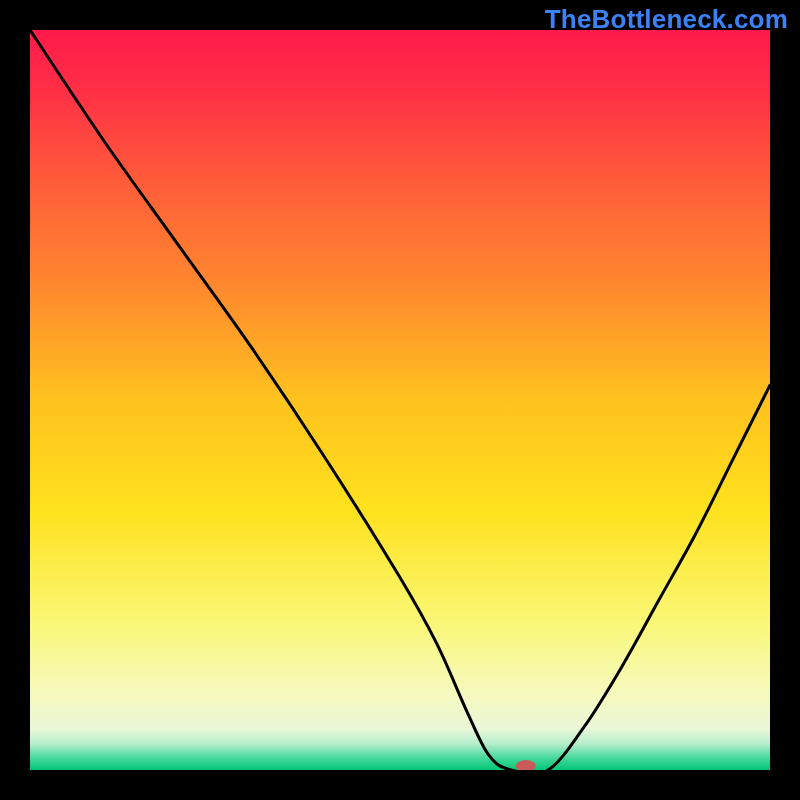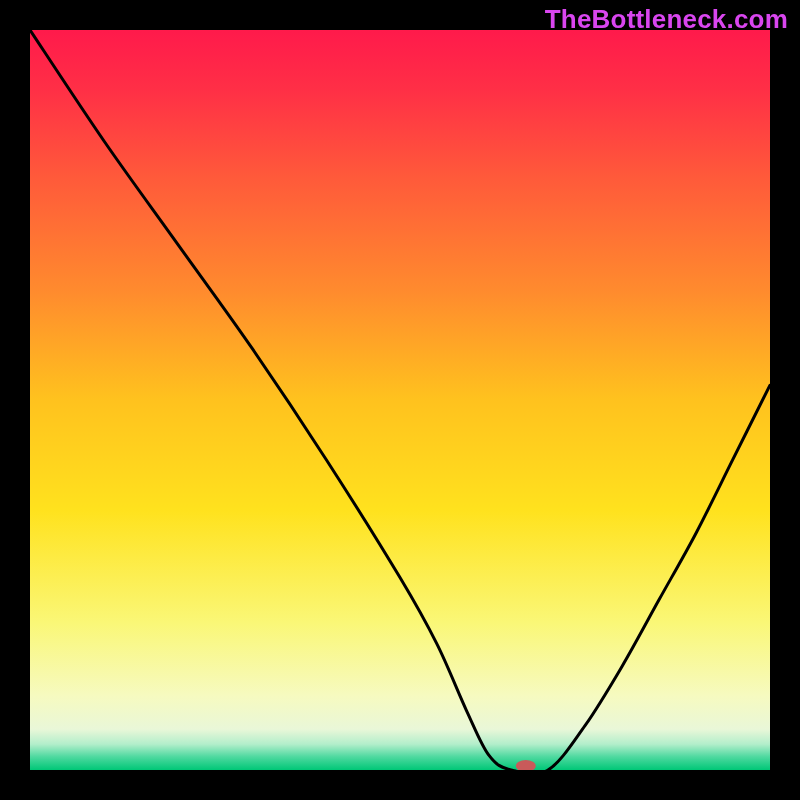--- a/index.html
+++ b/index.html
@@ -16,21 +16,21 @@
     height: 800px;
     background: #000;
   }
   .watermark {
     position: absolute;
     top: 4px;
     right: 12px;
     font-family: Arial, Helvetica, sans-serif;
     font-size: 26px;
     font-weight: 600;
-    color: #d946ef;
+    color: #3b82f6;
     letter-spacing: 0.2px;
     z-index: 5;
   }
   .plot-area {
     position: absolute;
     left: 30px;
     top: 30px;
     width: 740px;
     height: 740px;
   }

